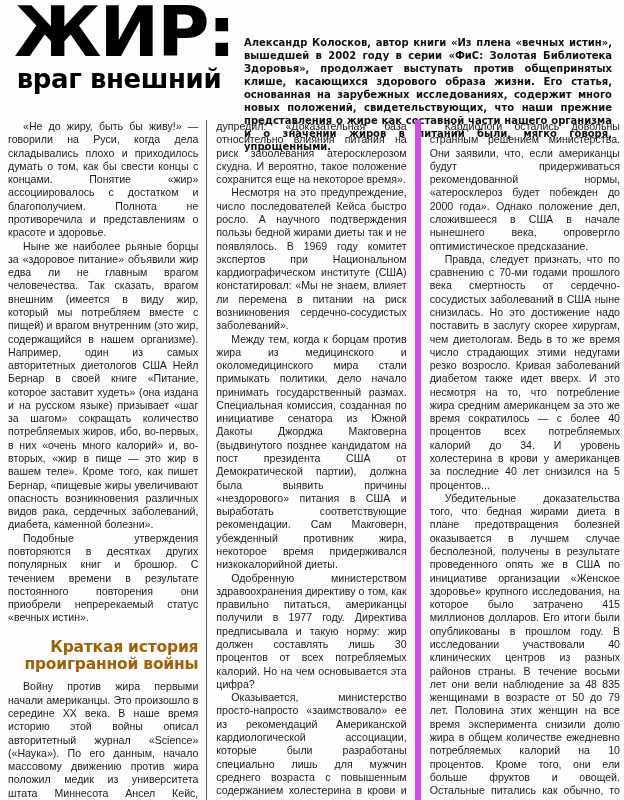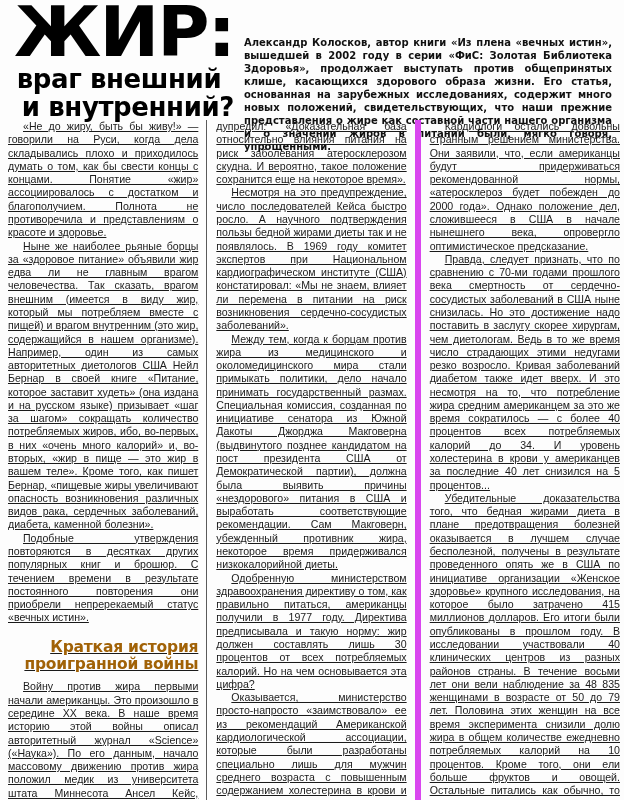--- a/index.html
+++ b/index.html
@@ -84,21 +84,20 @@
 
   
   .columns {
     display: flex;
     position: absolute;
     top: 120px;
     left: 4px;
     right: 2px;
     bottom: 0;
     overflow: hidden;
-    text-decoration: underline;
   }
   .col {
     flex: 1 1 0;
     box-sizing: border-box;
     overflow: hidden;
     position: relative;
   }
   .col-1 { padding: 0 8px 0 4px; }
   .col-2 {
     padding: 0 8px 4px 9px;
@@ -136,21 +135,20 @@
 </head>
 <body>
 
 <div class="page">
 
   <div class="masthead">
 
     <div class="title-block">
       <span class="title-main">ЖИР:</span>
       <span class="title-sub1">враг внешний</span>
-      <span class="title-sub2">и внутренний?</span>
     </div>
 
     <div class="lead">Александр Колосков, автор книги «Из плена «вечных истин», вышедшей в 2002 году в серии «ФиС: Золотая Библиотека Здоровья», продолжает выступать против общепринятых клише, касающихся здорового образа жизни. Его статья, основанная на зарубежных исследованиях, содержит много новых положений, свидетельствующих, что наши прежние представления о жире как составной части нашего организма и о значении жиров в питании были, мягко говоря, упрощенными.</div>
 
   </div>
 
   <div class="columns">
 
     <div class="col col-1">
       <p>«Не до жиру, быть бы живу!» — говорили на Руси, когда дела складывались плохо и приходилось думать о том, как бы свести концы с концами. Понятие «жир» ассоциировалось с достатком и благополучием. Полнота не противоречила и представлениям о красоте и здоровье.</p>

